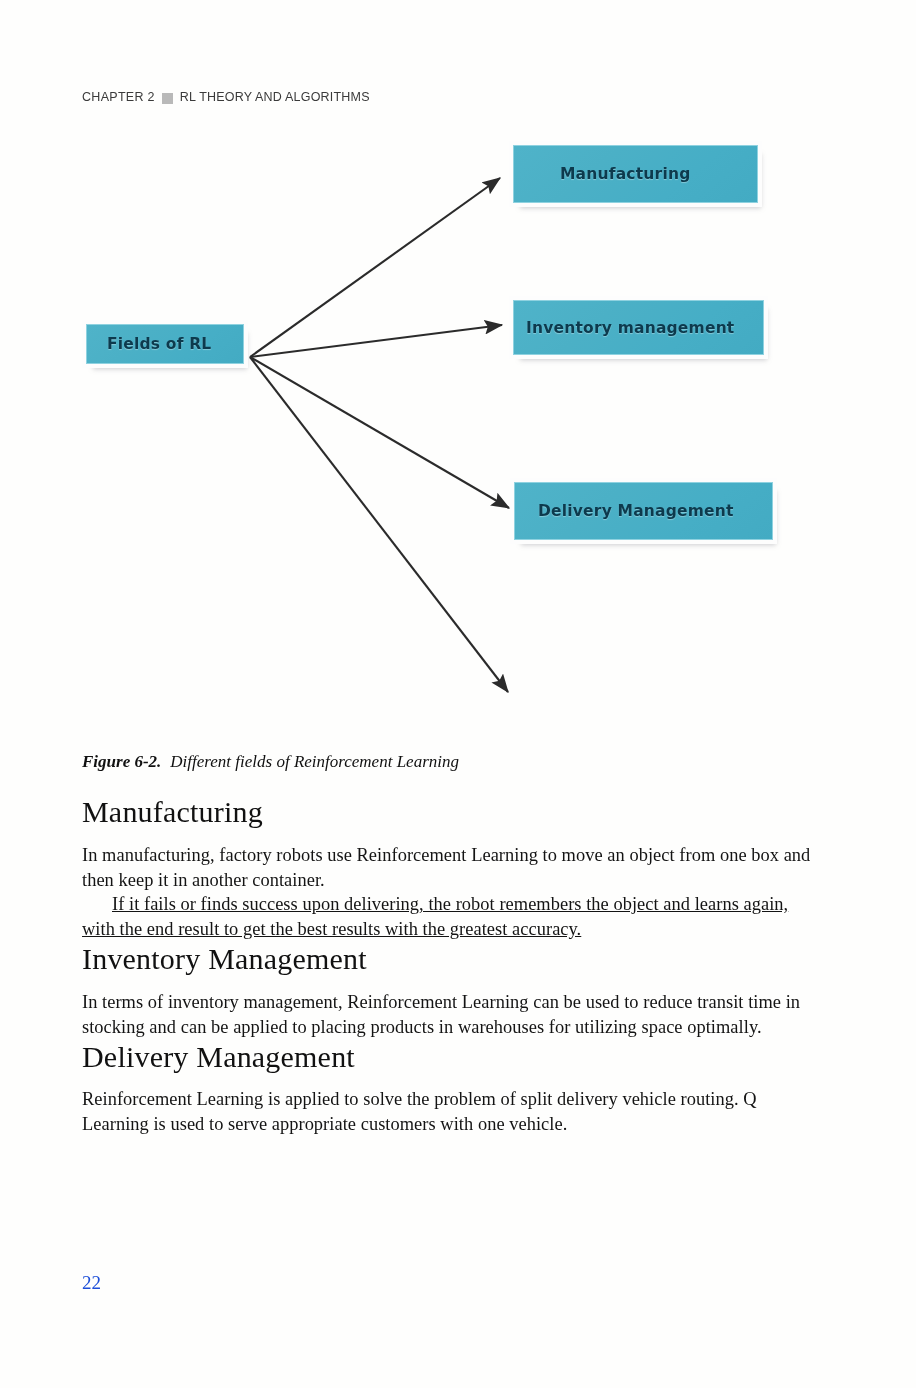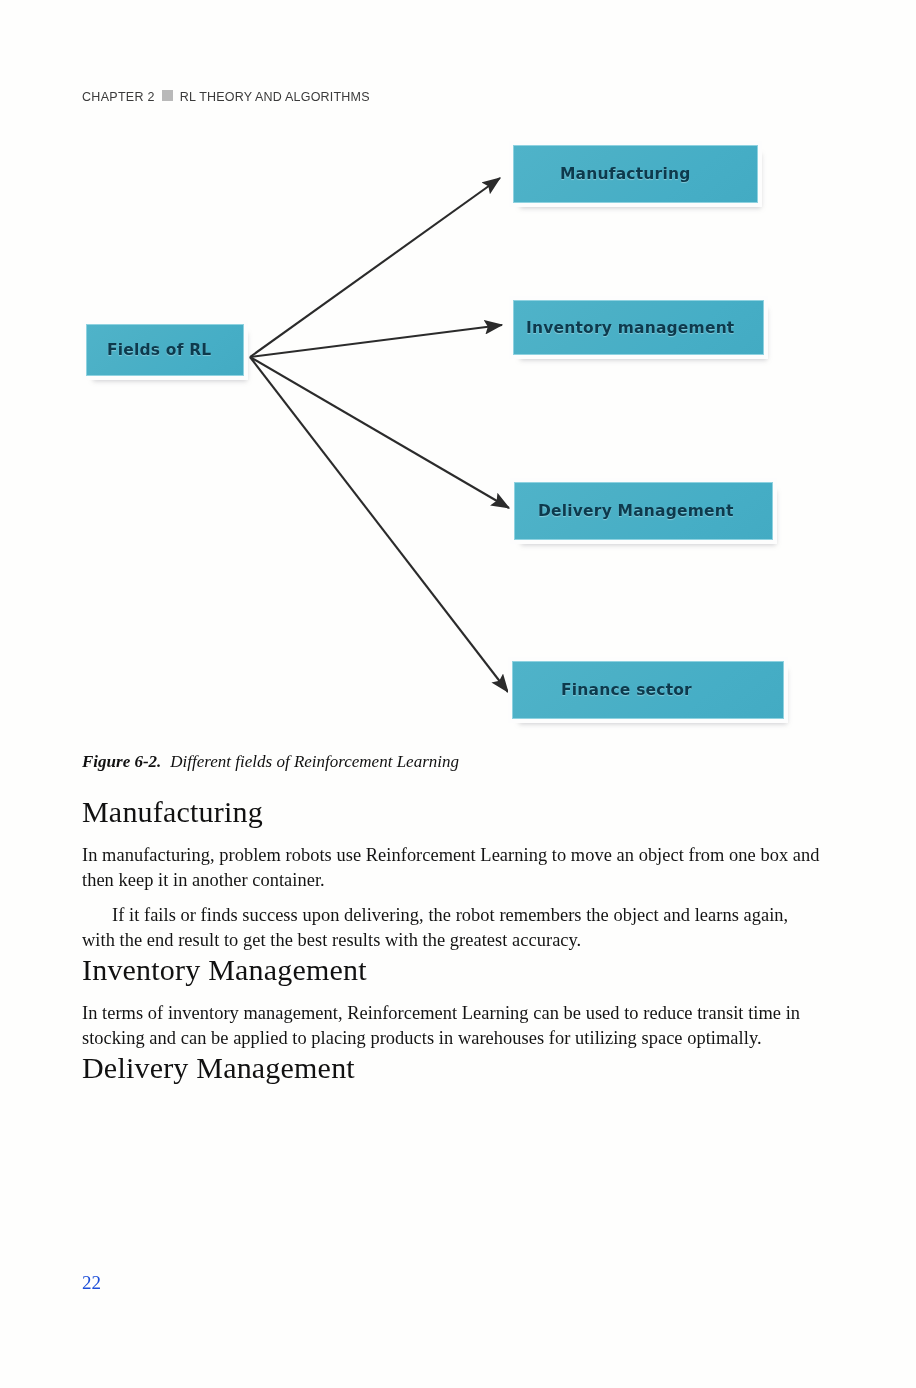--- a/index.html
+++ b/index.html
@@ -22,21 +22,21 @@
     inset: 0;
     background: #fefefd;
   }
 
   
   .running-head {
     position: absolute;
     left: 82px;
     top: 90px;
     display: flex;
-    align-items: flex-start;
+    align-items: flex-end;
     gap: 7px;
     font-family: "Liberation Sans", "DejaVu Sans", sans-serif;
     font-size: 12.5px;
     letter-spacing: 0.2px;
     color: #3a3a3a;
     white-space: nowrap;
   }
   .running-head .chapter-label { letter-spacing: .3px; }
   .head-square {
     display: inline-block;
@@ -75,21 +75,21 @@
     font-family: "DejaVu Sans", "Liberation Sans", sans-serif;
     font-size: 15.5px;
     font-weight: 600;
     color: #0d3a4d;
     letter-spacing: .2px;
     text-shadow: 0 1px 1px rgba(255,255,255,0.33);
   }
   .node-label { white-space: nowrap; }
 
   
-  #node-source   { left: 86px;  top: 324px; width: 158px; height: 52px;  padding-left: 20px; }
+  #node-source   { left: 86px;  top: 324px; width: 158px; height: 40px;  padding-left: 20px; }
   #node-manufacturing { left: 513px; top: 145px; width: 245px; height: 58px; padding-left: 46px; }
   #node-inventory     { left: 513px; top: 300px; width: 251px; height: 55px; padding-left: 12px; }
   #node-delivery      { left: 514px; top: 482px; width: 259px; height: 58px; padding-left: 23px; }
   #node-finance       { left: 512px; top: 661px; width: 272px; height: 58px; padding-left: 48px; }
 
   
   .caption {
     position: absolute;
     left: 82px;
     top: 752px;
@@ -127,21 +127,21 @@
   .sec-inventory  { margin-top: 43px; }
   .sec-delivery   { margin-top: 44px; }
 
   p.para {
     margin: 0;
     font-size: 18.4px;
     line-height: 1.355;
     color: #141414;
     letter-spacing: .05px;
   }
-  p.para + p.para { margin-top: 11px; }
+  p.para + p.para { margin-top: 0; text-decoration: underline; }
   p.indent { text-indent: 30px; }
 
   
   .folio {
     position: absolute;
     left: 82px;
     top: 1272px;
     font-size: 19px;
     color: #1d4ed8;
   }
@@ -181,36 +181,34 @@
     </div>
 
     <div class="node" id="node-inventory">
       <span class="node-label">Inventory management</span>
     </div>
 
     <div class="node" id="node-delivery">
       <span class="node-label">Delivery Management</span>
     </div>
 
-    <div class="node" id="node-finance">
-      <span class="node-label">Finance sector</span>
-    </div>
   </div>
 
   <div class="caption">
     <span class="cap-label">Figure 6-2.</span><span class="cap-text">Different fields of Reinforcement Learning</span>
   </div>
 
   <div class="content">
 
     <h2 class="section-title sec-manufacturing">Manufacturing</h2>
-    <p class="para">In manufacturing, problem robots use Reinforcement Learning to move an object from one box and then keep it in another container.</p>
+    <p class="para">In manufacturing, factory robots use Reinforcement Learning to move an object from one box and then keep it in another container.</p>
     <p class="para indent">If it fails or finds success upon delivering, the robot remembers the object and learns again, with the end result to get the best results with the greatest accuracy.</p>
 
     <h2 class="section-title sec-inventory">Inventory Management</h2>
     <p class="para">In terms of inventory management, Reinforcement Learning can be used to reduce transit time in stocking and can be applied to placing products in warehouses for utilizing space optimally.</p>
 
     <h2 class="section-title sec-delivery">Delivery Management</h2>
+    <p class="para">Reinforcement Learning is applied to solve the problem of split delivery vehicle routing. Q Learning is used to serve appropriate customers with one vehicle.</p>
   </div>
 
   <div class="folio">22</div>
 
 </div>
 
 </body></html>

